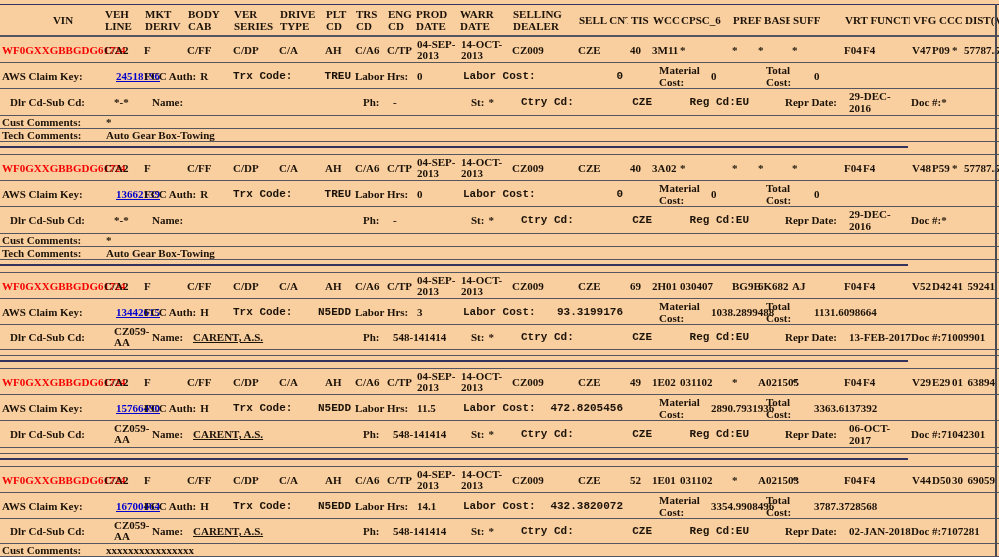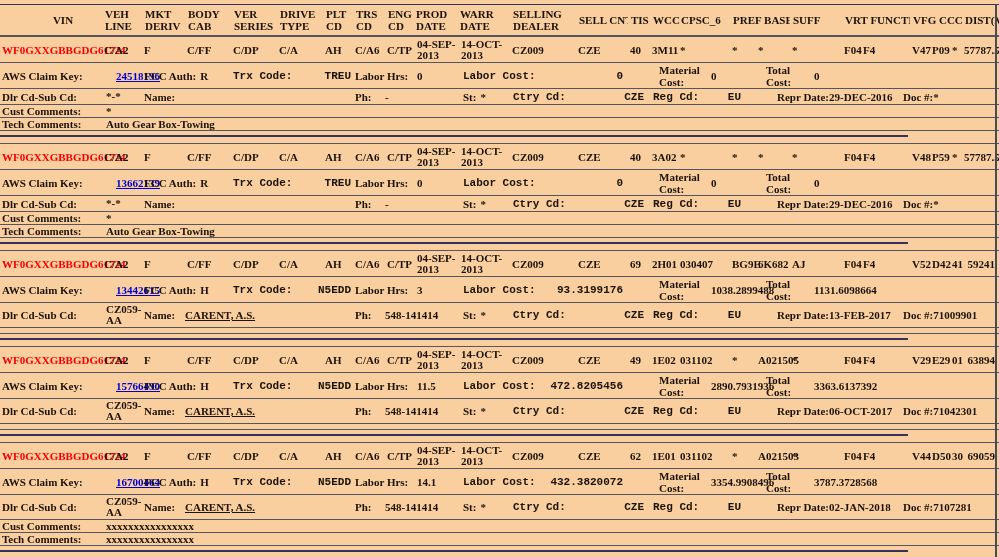--- a/index.html
+++ b/index.html
@@ -38,37 +38,37 @@
   .c-vin{color:var(--vin);white-space:nowrap;}
   .c-right{text-align:right;padding-right:4px;}
   .row-claim{
     grid-template-columns:102px 42px 89px 122px 108px 164px 107px 1fr;
     border-bottom:1px solid var(--line);
     height:26px;align-items:center;
   }
   .row-dealer{
     grid-template-columns:102px 42px 41px 170px 30px 78px 50px 135px 97px 158px 1fr;
     border-bottom:1px solid var(--line);
-    min-height:16px;align-items:center;padding:1px 0;
+    min-height:16px;align-items:center;padding:1px 8px;
   }
   .row-comment{
     grid-template-columns:102px 1fr;
     border-bottom:1px solid var(--line);
     height:13px;align-items:center;
   }
   .row-empty{border-bottom:1px solid var(--line);height:6px;}
   .cell{display:flex;align-items:center;overflow:visible;}
   .lab{white-space:nowrap;}
   .gap4{margin-left:4px;}
   .cell-key{padding-left:14px;}
   .cell-between{justify-content:space-between;padding-right:4px;font-family:Liberation Mono, monospace;}
   .lab-w62{width:62px;flex:none;}
   .lab-w48{width:48px;flex:none;white-space:normal;line-height:12px;margin-left:32px;}
-  .lab-regcd{padding-left:5px;}
-  .cell-repr{padding-left:32px;}
+  .lab-regcd{padding-left:5px;justify-content:flex-end;}
+  .cell-repr{padding-left:32px;gap:12px;}
   .val-wrap{white-space:normal;line-height:11px;padding-left:4px;}
   .name-val{padding-left:0px;text-decoration:underline;}
   .comment-val{padding-left:4px;}
   a.link{color:var(--link);text-decoration:underline;cursor:pointer;}
   .sep{padding:4px 0 6px 0;}
   .sepline{height:2px;width:908px;background:var(--accent-line);}
   .right-edge{position:absolute;top:4px;bottom:0;left:995px;width:2px;background:#4a4a52;z-index:5;}
 </style>
 </head>
 <body>
@@ -517,21 +517,21 @@
       <div class="c">C/FF</div>
       <div class="c">C/DP</div>
       <div class="c">C/A</div>
       <div class="c">AH</div>
       <div class="c">C/A6</div>
       <div class="c">C/TP</div>
       <div class="c val-wrap">04-SEP-2013</div>
       <div class="c val-wrap">14-OCT-2013</div>
       <div class="c">CZ009</div>
       <div class="c">CZE</div>
-      <div class="c">62</div>
+      <div class="c">52</div>
       <div class="c">1E01</div>
       <div class="c">031102</div>
       <div class="c">*</div>
       <div class="c">A021503</div>
       <div class="c">*</div>
       <div class="c">F04</div>
       <div class="c">F4</div>
       <div class="c">V44</div>
       <div class="c">D50</div>
       <div class="c">30</div>

